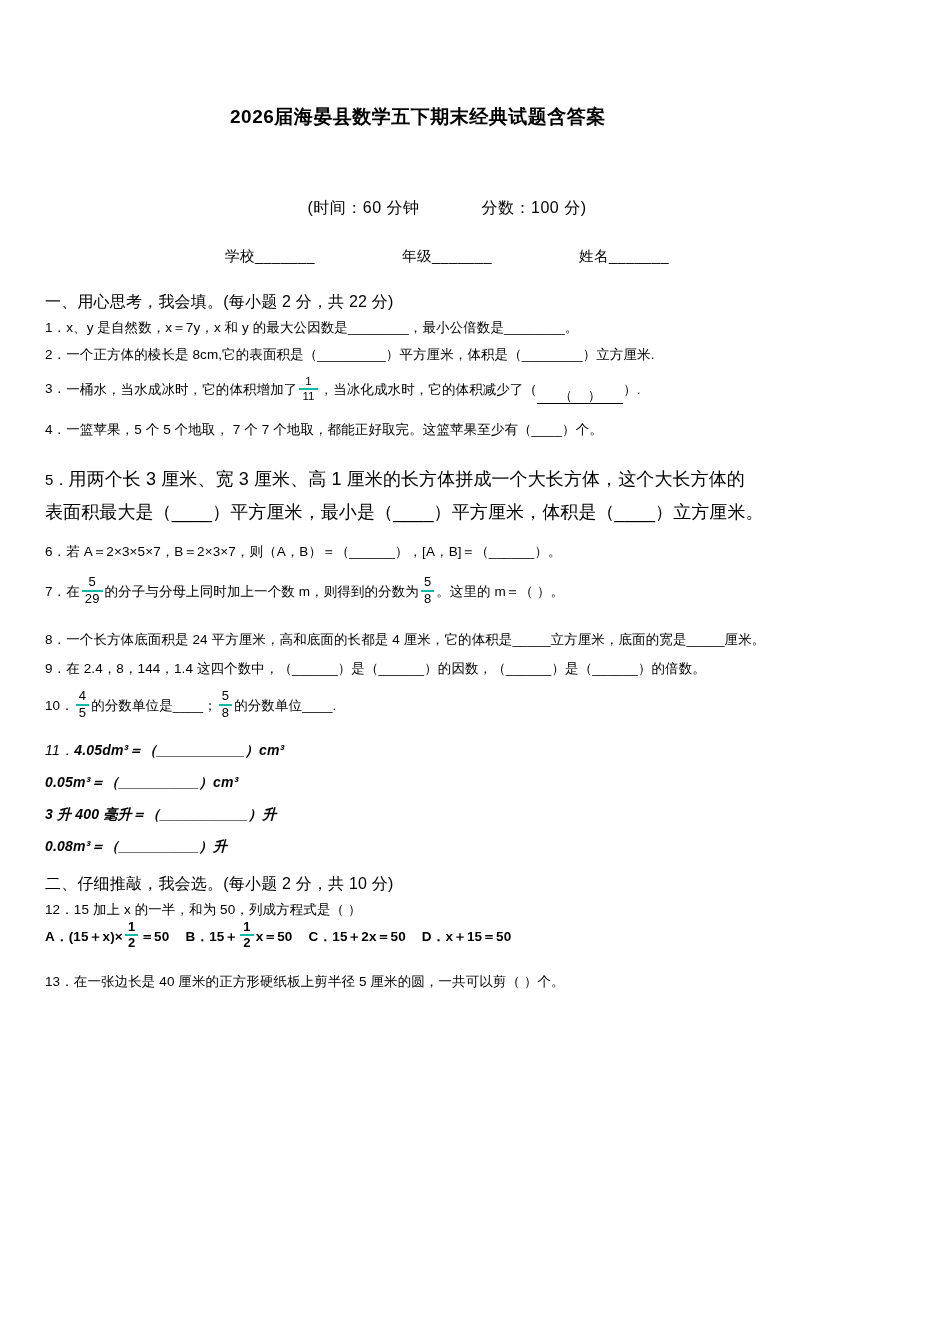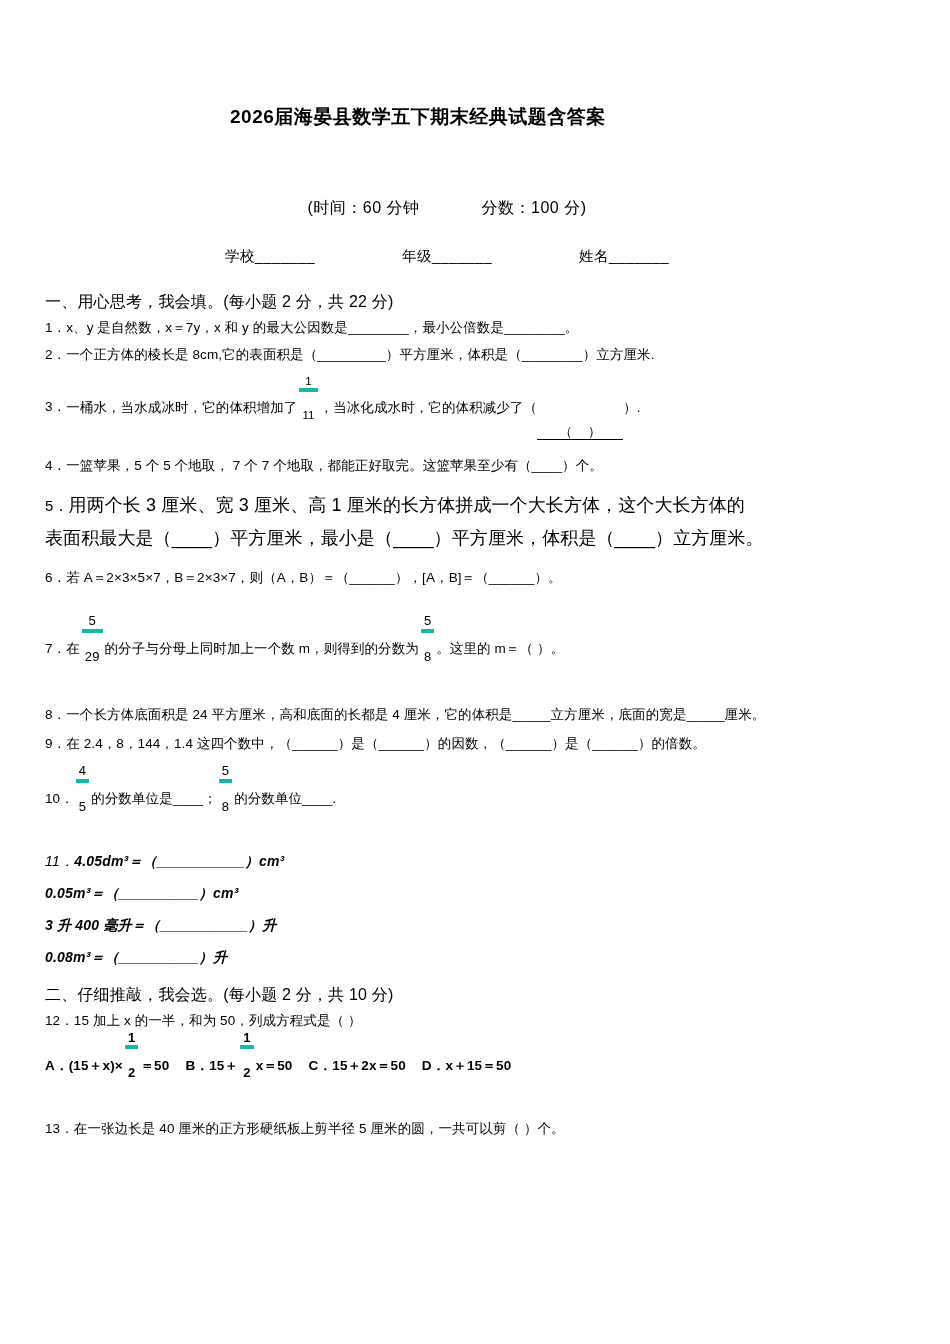--- a/index.html
+++ b/index.html
@@ -66,41 +66,41 @@
     line-height: 1.5;
     letter-spacing: 0.1px;
   }
   .q.tight { margin-top: 5px; }
   .q-num {
     display: inline-block;
   }
   .big {
     font-size: 18px;
     line-height: 1.85;
-    margin-top: 13px;
+    margin-top: 23px;
   }
   .big .q-num { font-size: 15px; }
   .frac {
     display: inline-block;
     vertical-align: middle;
     text-align: center;
     font-size: 11.5px;
     line-height: 1.15;
     margin: 0 2px;
     position: relative;
     top: -1px;
   }
   .frac .num {
     display: block;
     padding: 0 3px;
   }
   .frac .den {
     display: block;
-    border-top: 4px solid #14b8a6;
-    padding: 17px 3px;
+    border-top: 2px solid #14b8a6;
+    padding: 0 3px;
   }
   .frac.big-f { font-size: 13px; }
   .above-wrap {
     display: inline-block;
     vertical-align: bottom;
     text-align: center;
     position: relative;
   }
   .above-wrap .above {
     display: block;
@@ -175,21 +175,21 @@
     <span class="q-num">5．</span><span>用两个长 3 厘米、宽 3 厘米、高 1 厘米的长方体拼成一个大长方体，这个大长方体的</span>
   </div>
   <div class="q big" style="margin-top:0;">
     <span>表面积最大是（____）平方厘米，最小是（____）平方厘米，体积是（____）立方厘米。</span>
   </div>
 
   <div class="q" style="margin-top:12px;">
     <span class="q-num">6．</span><span>若 A＝2×3×5×7，B＝2×3×7，则（A，B）＝（______），[A，B]＝（______）。</span>
   </div>
 
-  <div class="q" style="margin-top:27px;">
+  <div class="q" style="margin-top:14px;">
     <span class="q-num">7．</span><span>在</span><span class="frac big-f"><span class="num">5</span><span class="den">29</span></span><span>的分子与分母上同时加上一个数 m，则得到的分数为</span><span class="frac big-f"><span class="num">5</span><span class="den">8</span></span><span>。这里的 m＝（   ）。</span>
   </div>
 
   <div class="q" style="margin-top:22px;">
     <span class="q-num">8．</span><span>一个长方体底面积是 24 平方厘米，高和底面的长都是 4 厘米，它的体积是_____立方厘米，底面的宽是_____厘米。</span>
   </div>
 
   <div class="q" style="margin-top:9px;">
     <span class="q-num">9．</span><span>在 2.4，8，144，1.4 这四个数中，（______）是（______）的因数，（______）是（______）的倍数。</span>
   </div>

